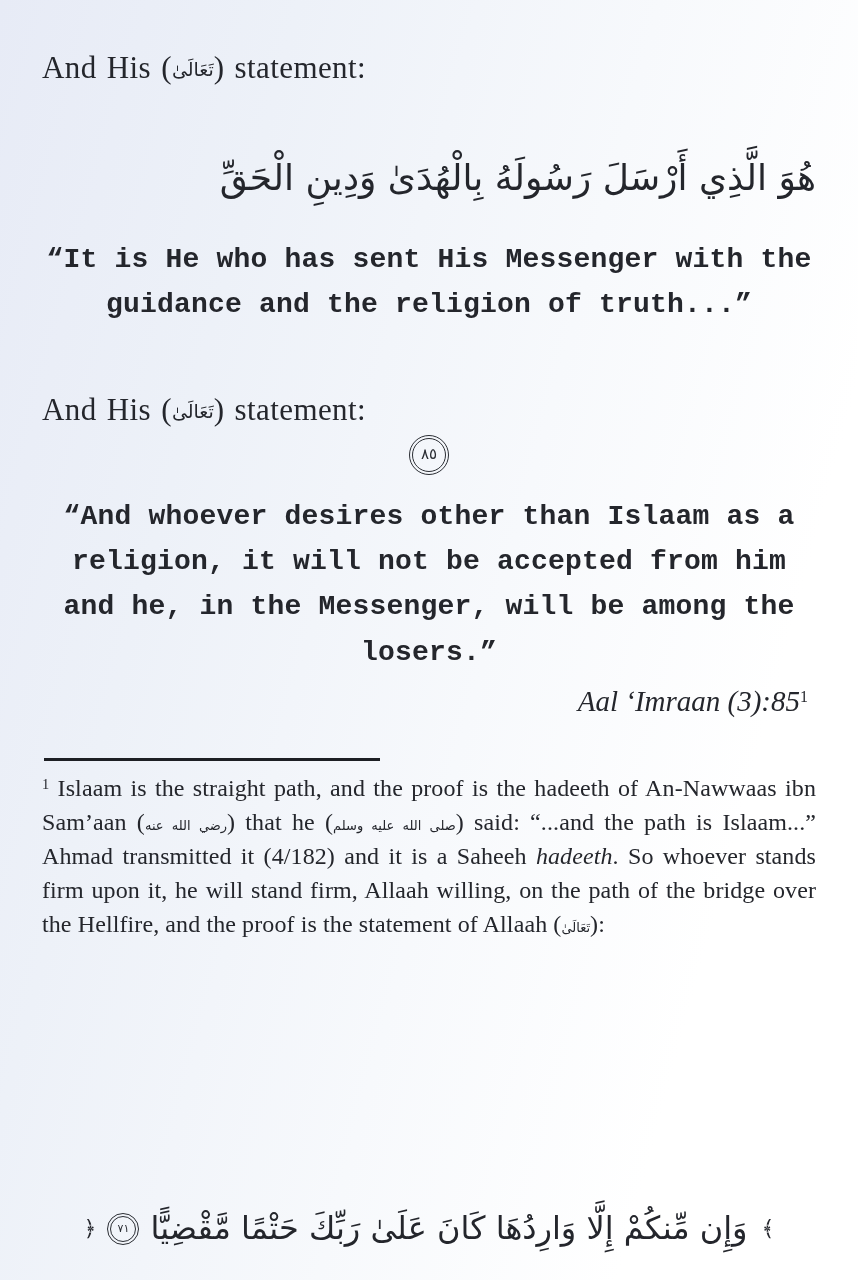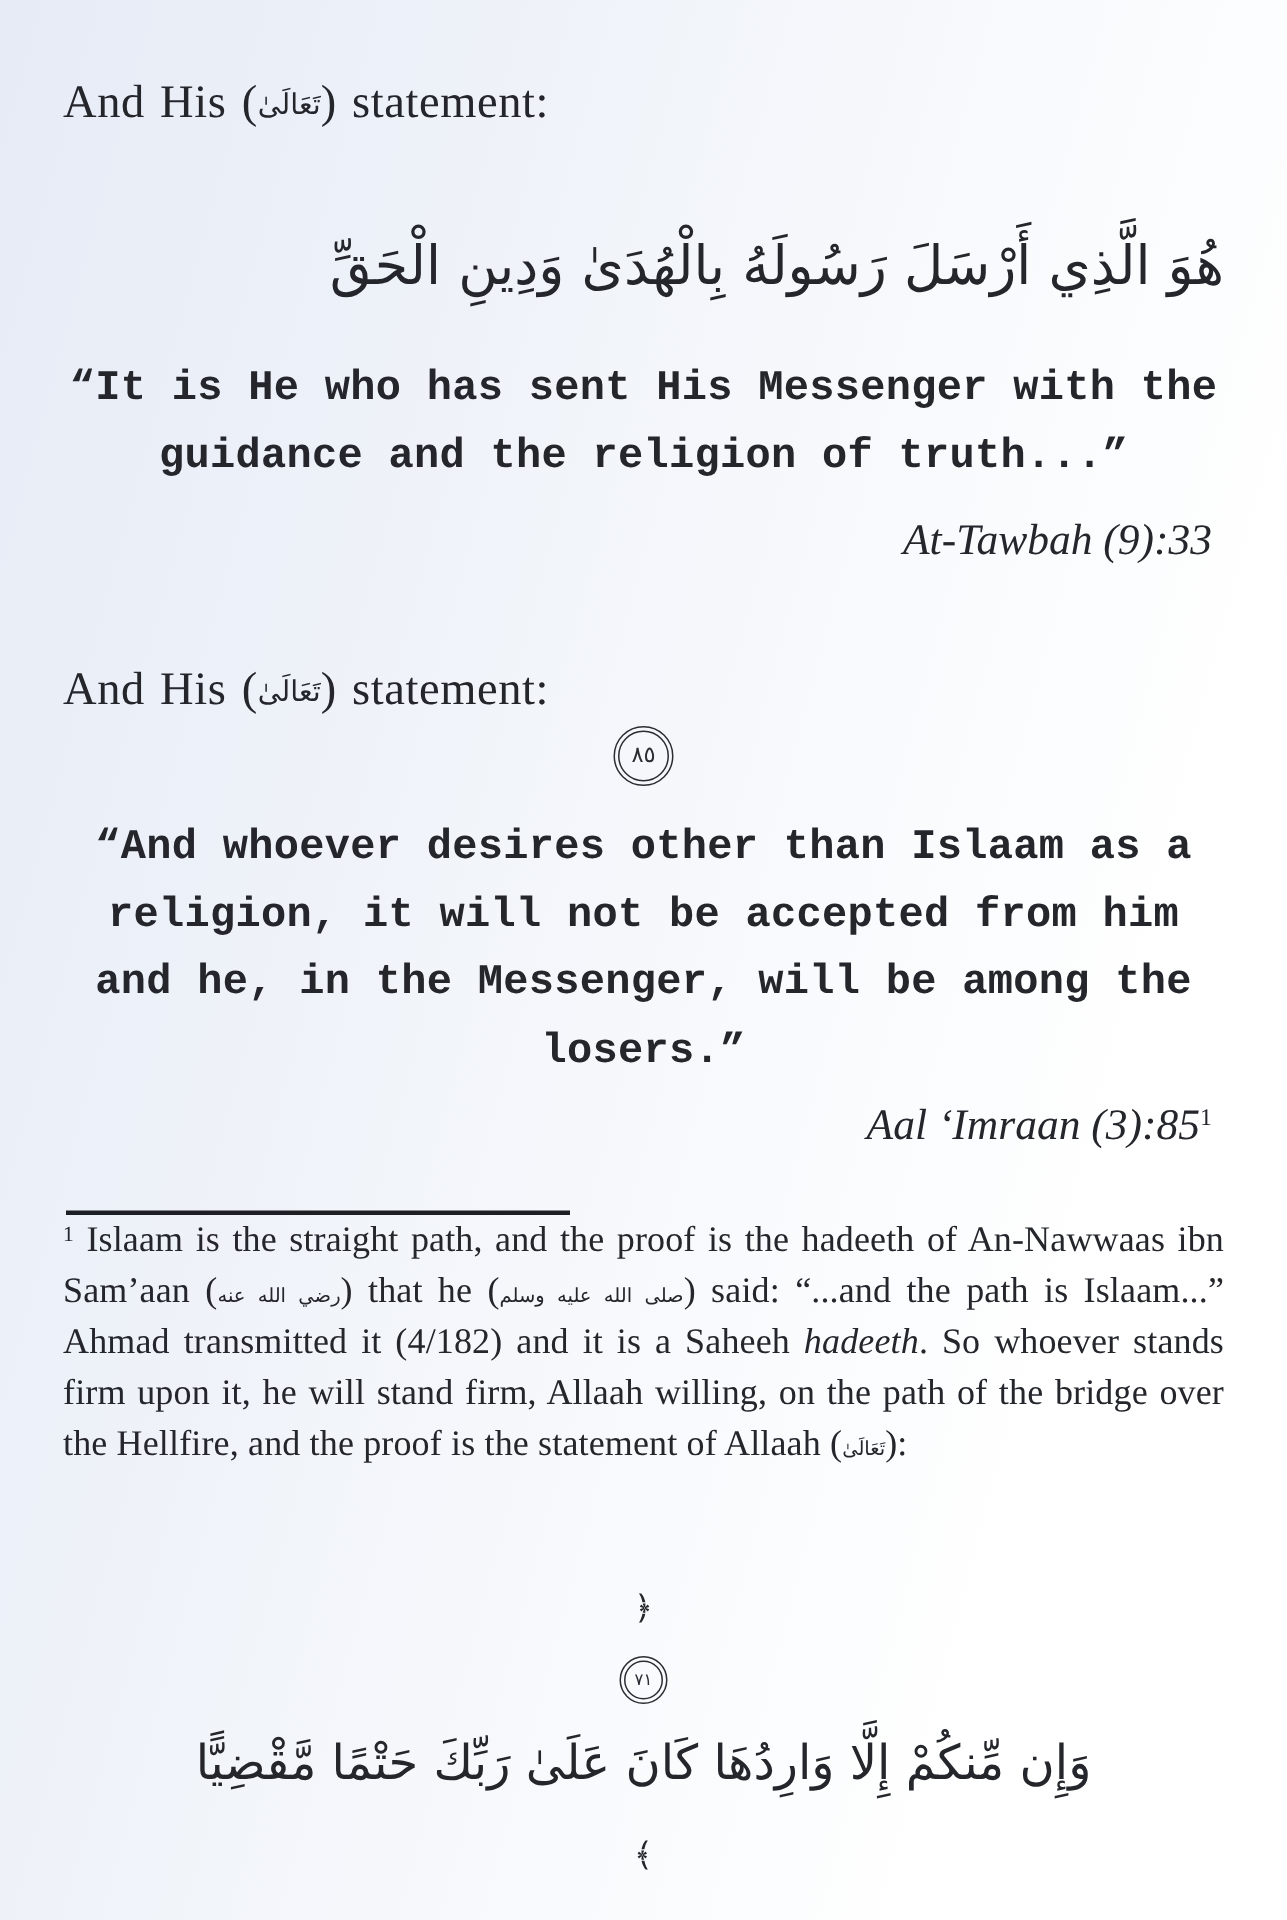--- a/index.html
+++ b/index.html
@@ -37,21 +37,20 @@
     text-align: right;
     white-space: nowrap;
   }
   .verse-1 { margin-top: 60px; font-size: 36px; line-height: 1.8; }
   .verse-2a { margin-top: 52px; font-size: 31px; line-height: 1.9; }
   .verse-row {
     display: flex;
     justify-content: center;
     align-items: center;
     gap: 14px;
-    flex-direction: column;
   }
   .verse-2b { margin-top: 10px; font-size: 31px; line-height: 1.9; }
   .footer-verse { position: absolute; left: 0; right: 0; bottom: 22px; font-size: 25px; line-height: 1.8; }
   .ayah-circle {
     display: inline-flex;
     align-items: center;
     justify-content: center;
     border: 1.6px solid #2a2d33;
     outline: 1px solid #2a2d33;
     outline-offset: 2px;
@@ -93,21 +92,21 @@
     vertical-align: 9px;
   }
   .statement-2 { margin-top: 64px; }
   .footnote-rule {
     margin: 40px 0 0 2px;
     width: 336px;
     border: none;
     border-top: 3px solid #1d1f24;
   }
   .footnote {
-    margin-top: 0;
+    margin-top: 10px;
     font-size: 24px;
     line-height: 1.42;
     text-align: justify;
     letter-spacing: 0.1px;
   }
   .footnote sup { font-size: 0.6em; vertical-align: 7px; }
   .footnote .arabic-small {
     font-family: "DejaVu Sans", sans-serif;
     direction: rtl;
     unicode-bidi: isolate;
@@ -123,23 +122,20 @@
   <div class="content">
 
     <div class="statement">
       <span>And His (</span><span class="arabic honorific">تَعَالَىٰ</span><span>) statement:</span>
     </div>
 
     <div class="verse-line verse-1 arabic">هُوَ الَّذِي أَرْسَلَ رَسُولَهُ بِالْهُدَىٰ وَدِينِ الْحَقِّ</div>
 
     <div class="translation">“It is He who has sent His Messenger with the guidance and the religion of truth...”</div>
 
-    <div class="reference">
-      <span>At-Tawbah (9):33</span>
-    </div>
 
     <div class="statement statement-2">
       <span>And His (</span><span class="arabic honorific">تَعَالَىٰ</span><span>) statement:</span>
     </div>
 
 
     <div class="verse-row verse-2b">
       <span class="ayah-circle big">٨٥</span>
     </div>
 

